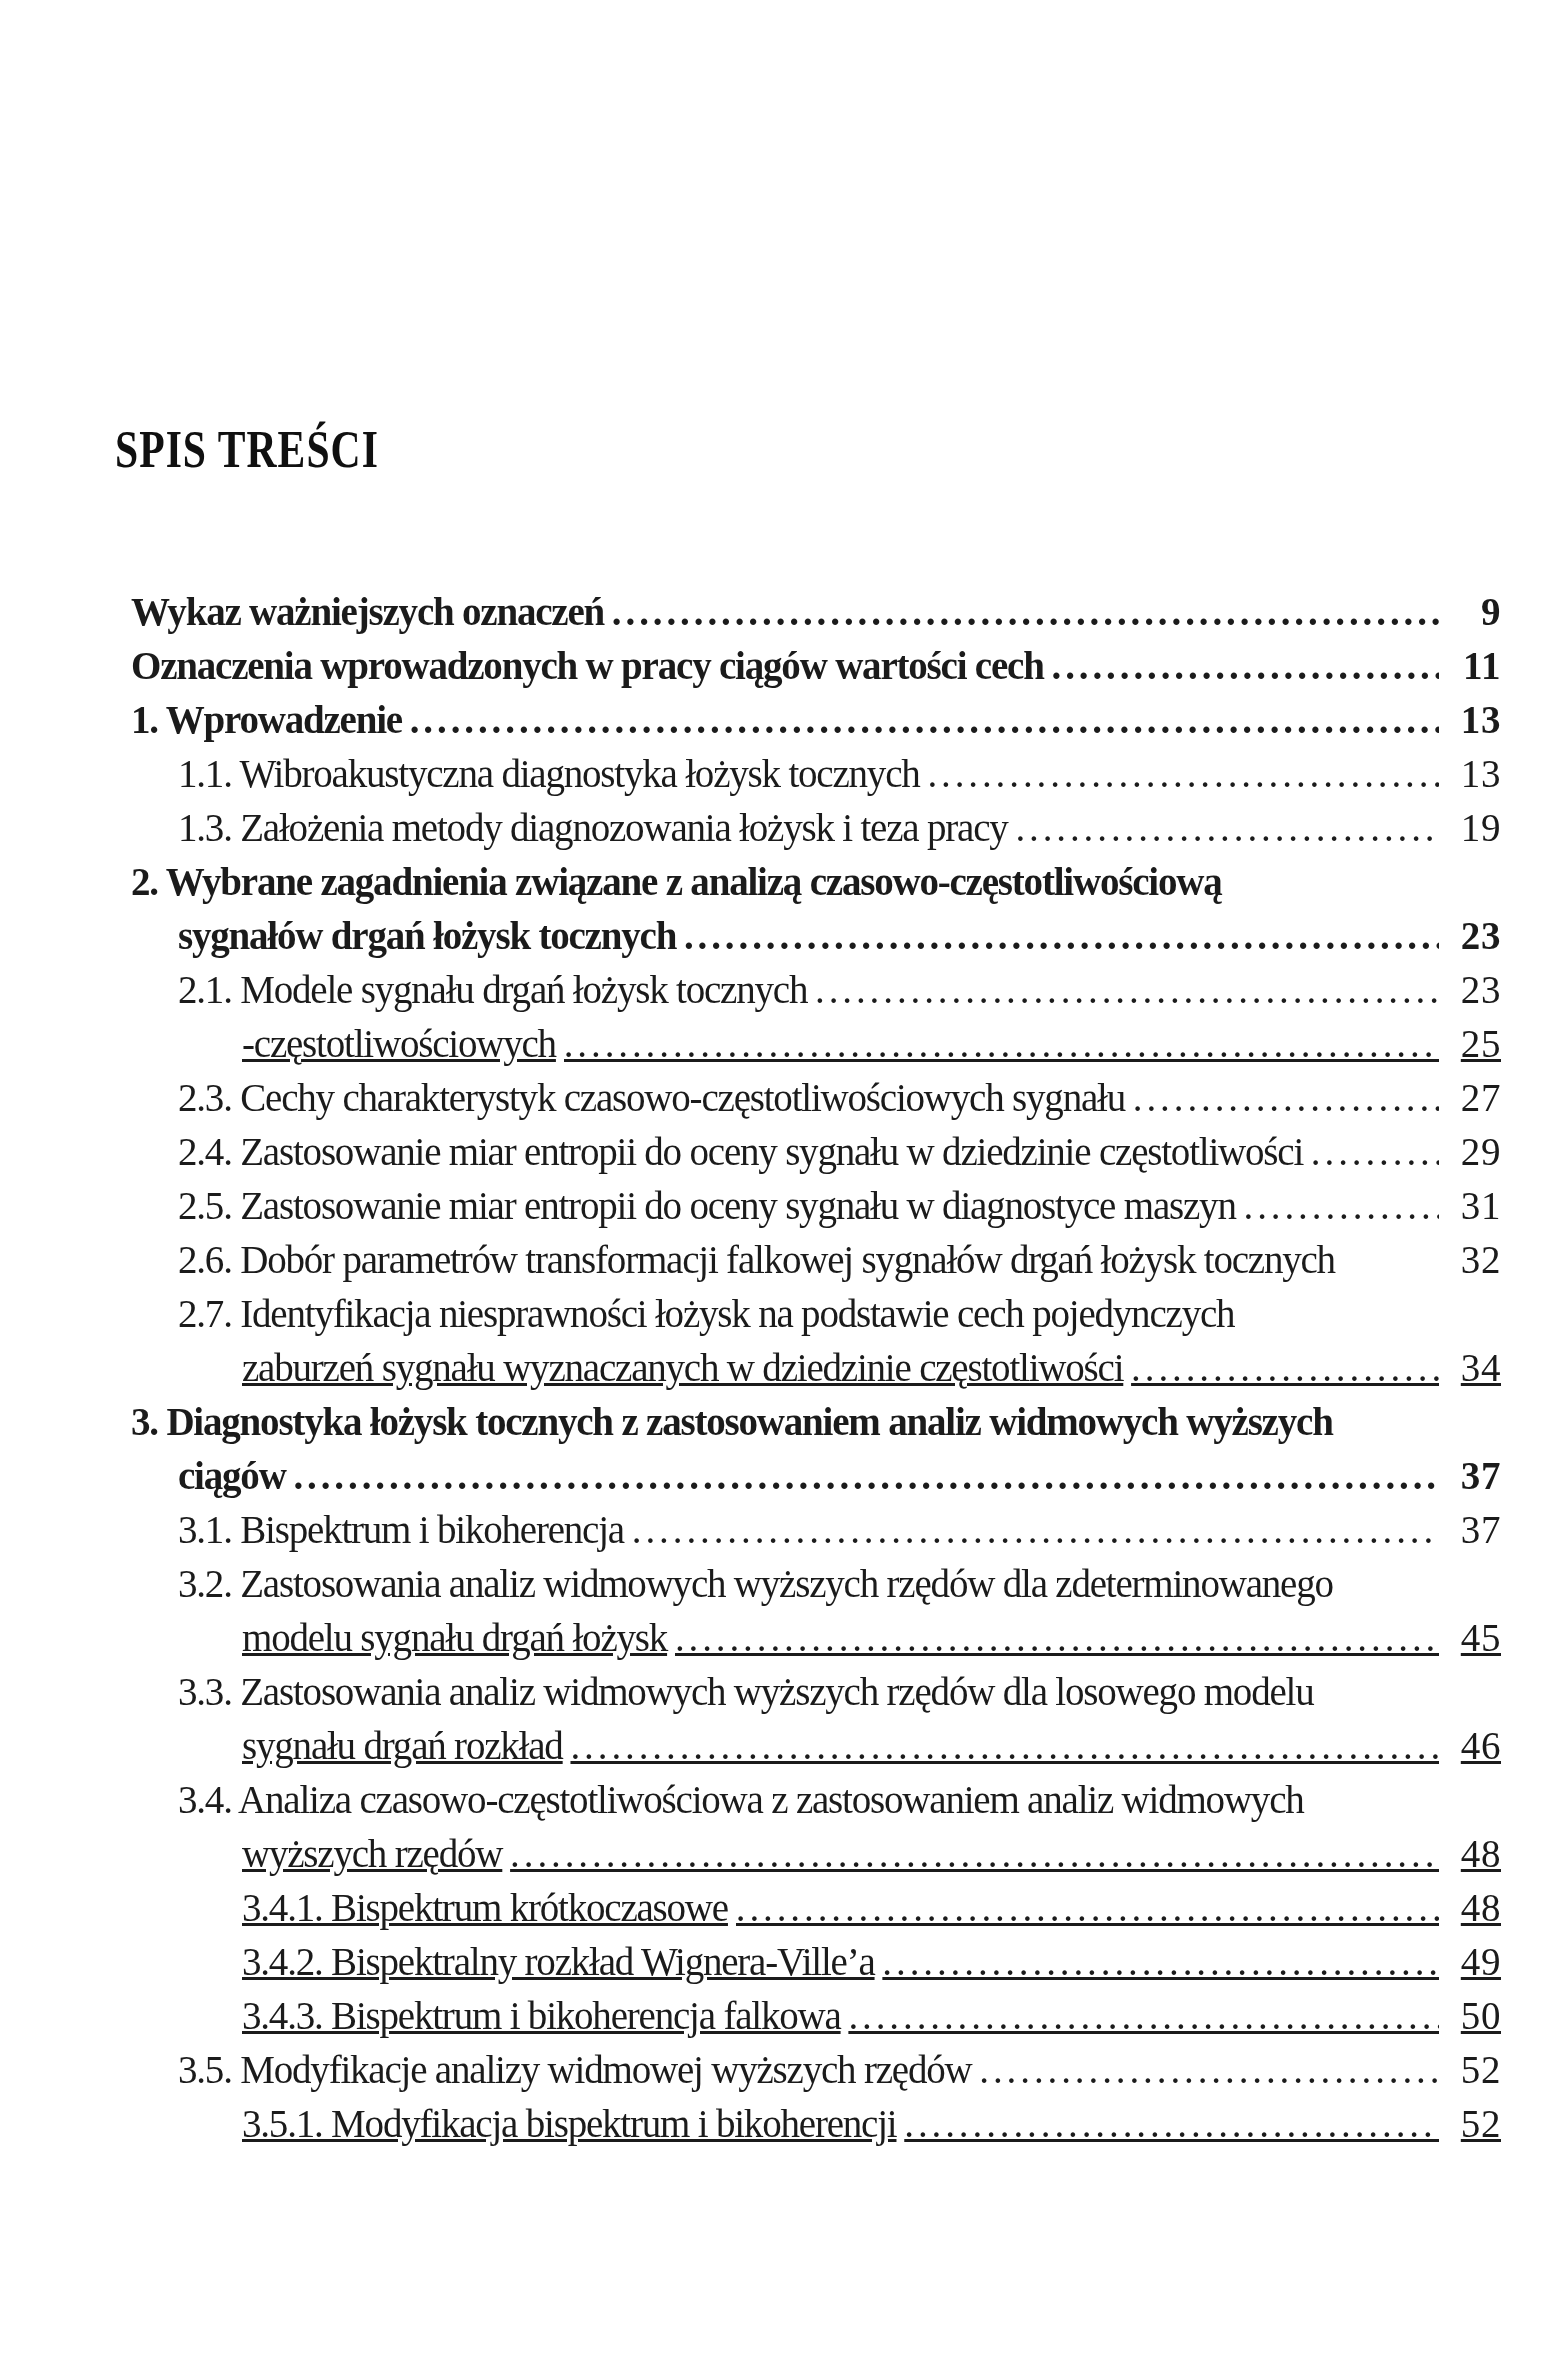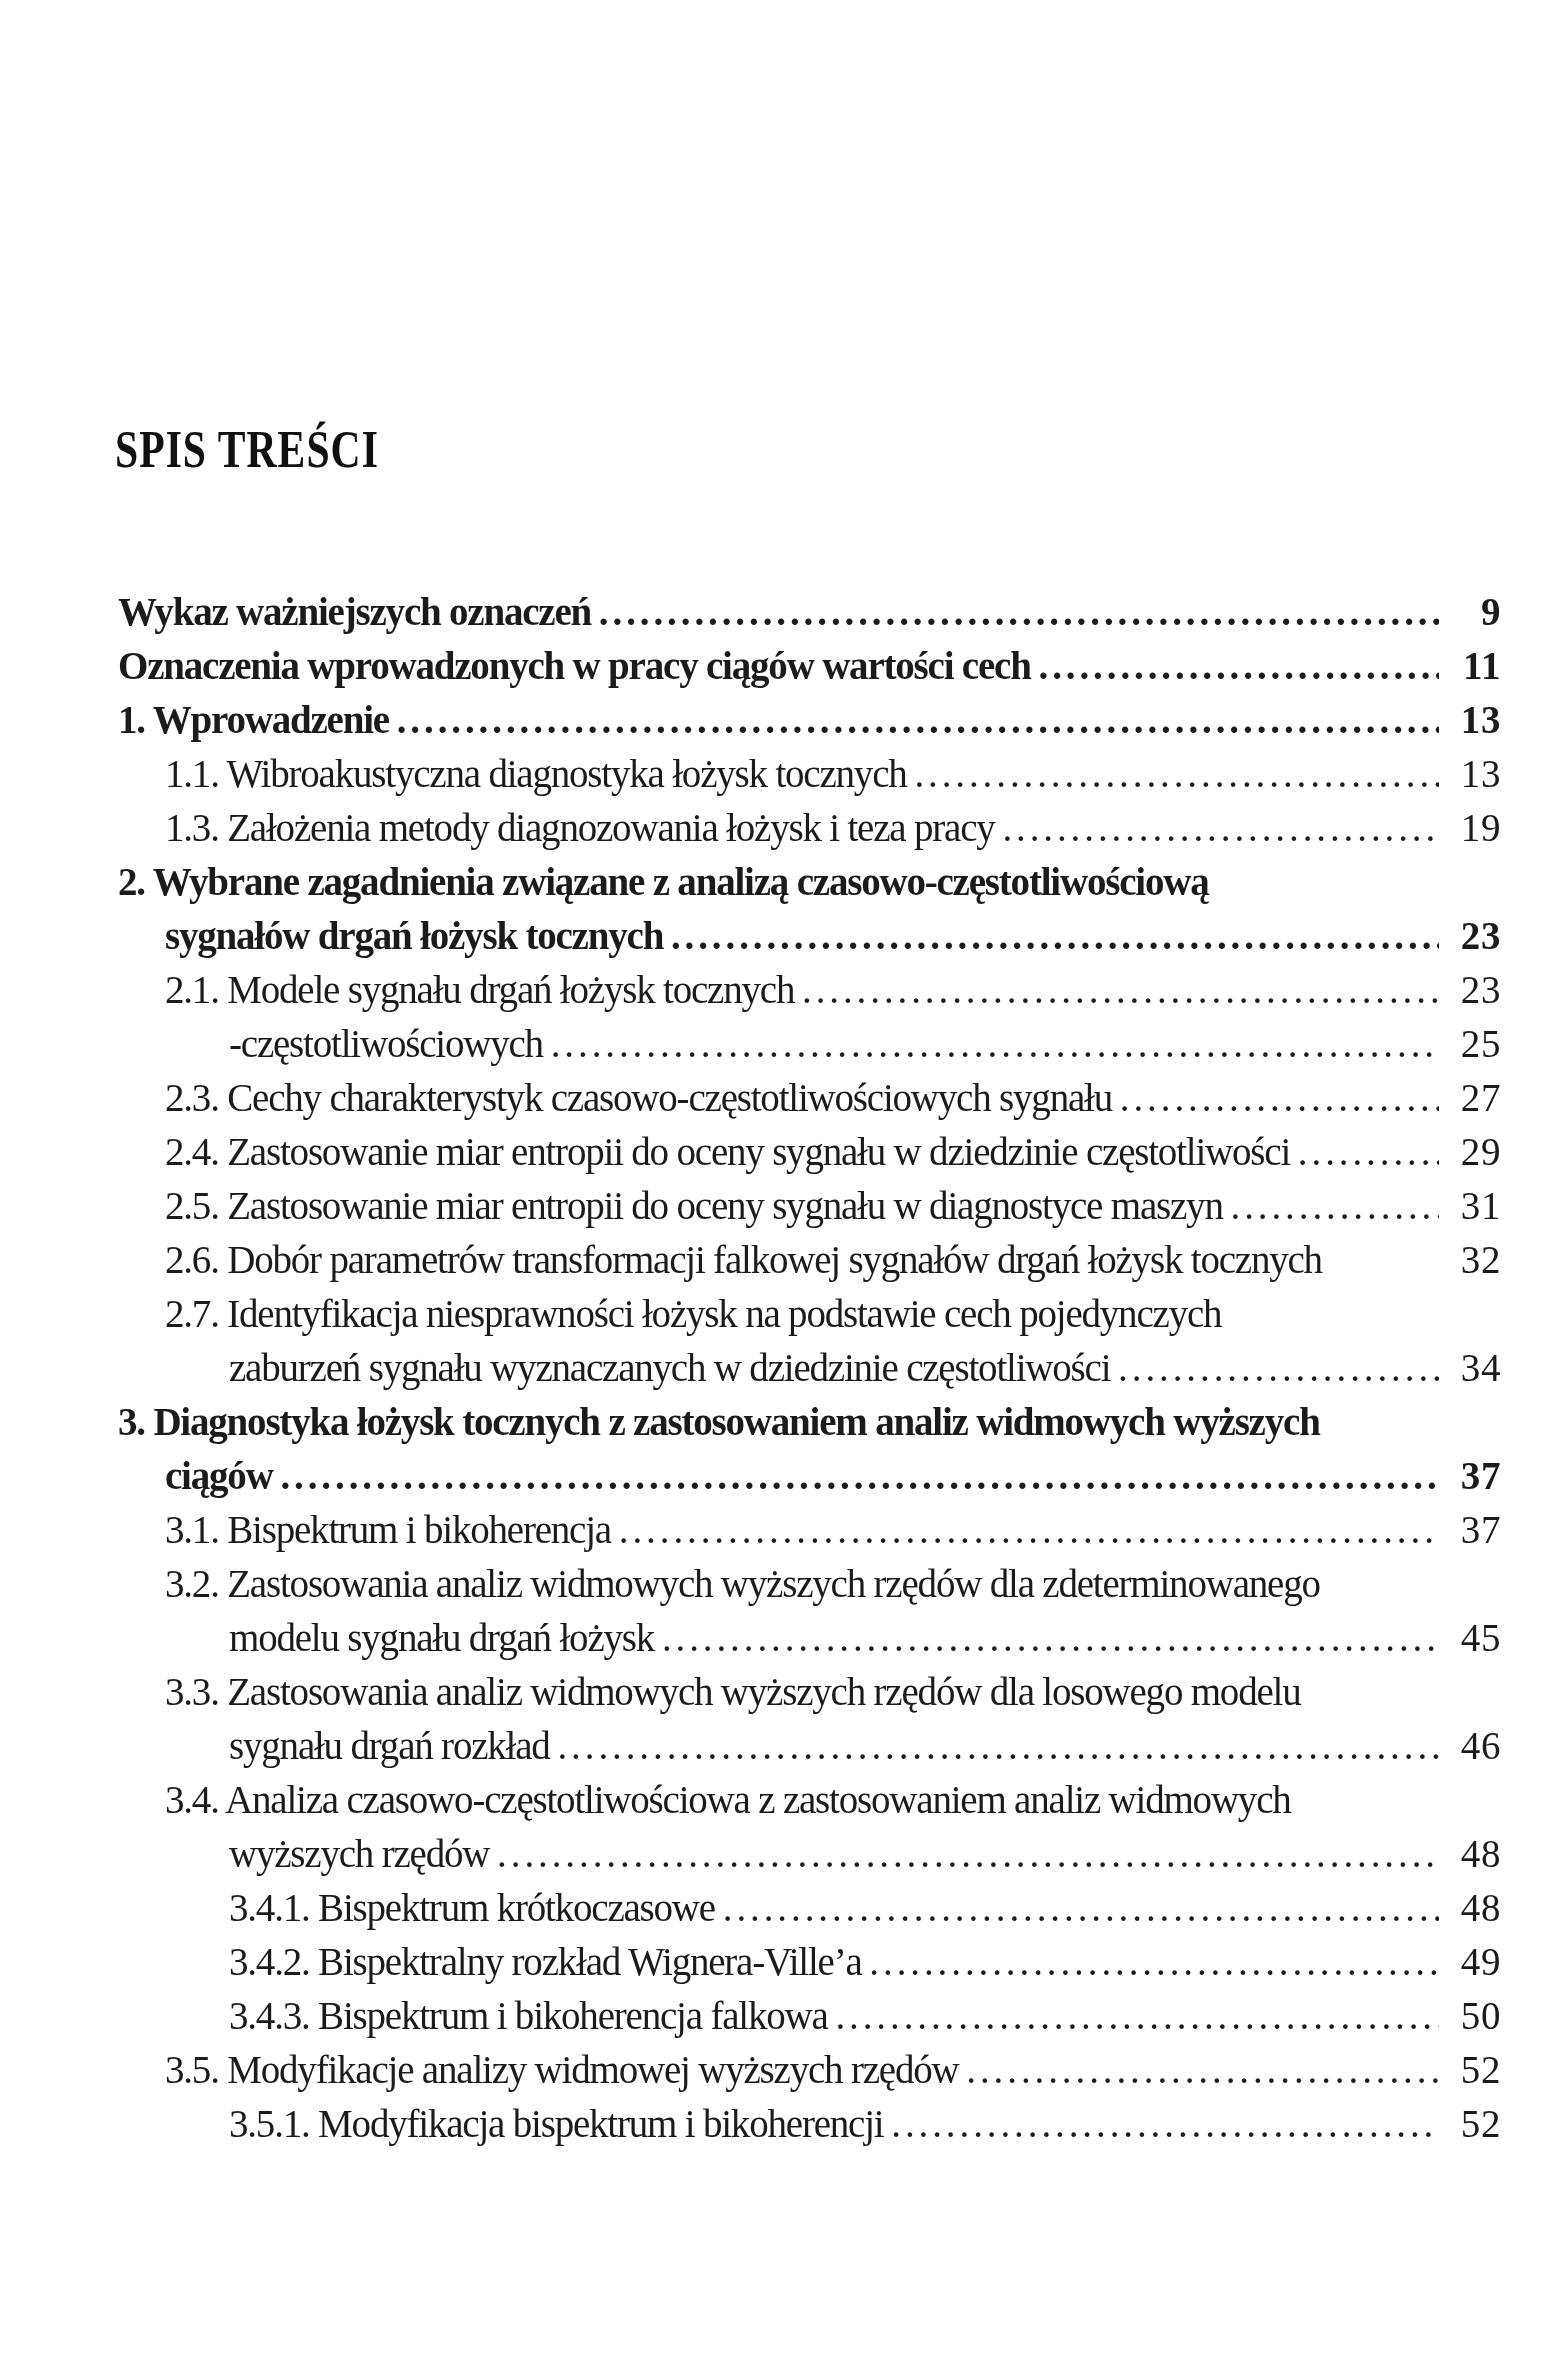--- a/index.html
+++ b/index.html
@@ -21,37 +21,37 @@
     line-height: 52px;
     font-weight: 700;
     letter-spacing: 1.3px;
     white-space: nowrap;
     transform: scaleX(0.8);
     transform-origin: left top;
     color: #101010;
   }
   .toc {
     position: absolute;
-    left: 3px;
+    left: 16px;
     right: 0;
     top: 585px;
     padding: 0 60px 0 115px;
   }
   .row {
     display: flex;
     align-items: baseline;
     height: 54px;
     line-height: 54px;
     font-size: 39px;
     letter-spacing: -1.2px;
     white-space: nowrap;
   }
   .row.b { font-weight: 700; }
   .row.i1 { padding-left: 47px; }
-  .row.i2 { padding-left: 111px; }
+  .row.i2 { padding-left: 111px; text-decoration: underline; }
   .t { flex: 0 0 auto; }
   .dots {
     flex: 1 1 0;
     min-width: 0;
     overflow: hidden;
     margin: 0 10.3px 0 7.8px;
     letter-spacing: 3.9px;
     color: #1b1b1b;
   }
   .dots::after {

